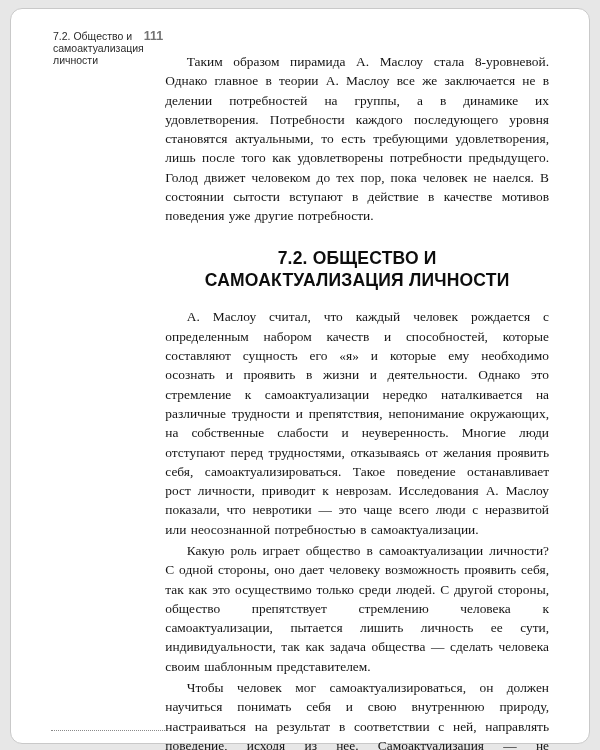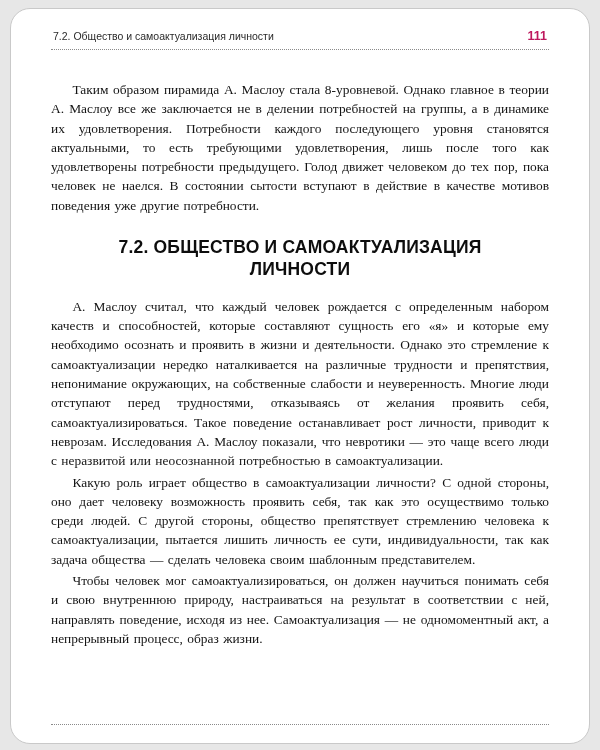--- a/index.html
+++ b/index.html
@@ -12,46 +12,46 @@
     overflow: hidden;
   }
   .page {
     position: absolute;
     top: 8px;
     left: 10px;
     right: 10px;
     bottom: 6px;
     background: #ffffff;
     border: 1px solid #c9c9c9;
-    border-radius: 20px;
+    border-radius: 12px;
     box-sizing: border-box;
     padding: 20px 40px 12px 40px;
     display: flex;
-    flex-direction: column;
+    flex-direction: row;
   }
   .running-head {
     display: flex;
     align-items: baseline;
     justify-content: space-between;
     padding: 0 2px 6px 2px;
     border-bottom: 1px dotted #8a8a8a;
   }
   .running-head-title {
     font-family: "Liberation Sans", sans-serif;
     font-size: 10.5px;
     color: #2b2b2b;
   }
   .running-head-page {
     font-family: "Liberation Sans", sans-serif;
     font-size: 12.5px;
     font-weight: bold;
-    color: #be185d;
+    color: #737373;
   }
   .body-text {
-    margin-top: 30px;
+    margin-top: 23px;
     color: #141414;
   }
   .para {
     font-size: 13.4px;
     line-height: 1.44;
     text-align: justify;
     text-indent: 1.6em;
     margin: 0 0 2px 0;
     word-spacing: 0.08em;
     font-weight: 500;

